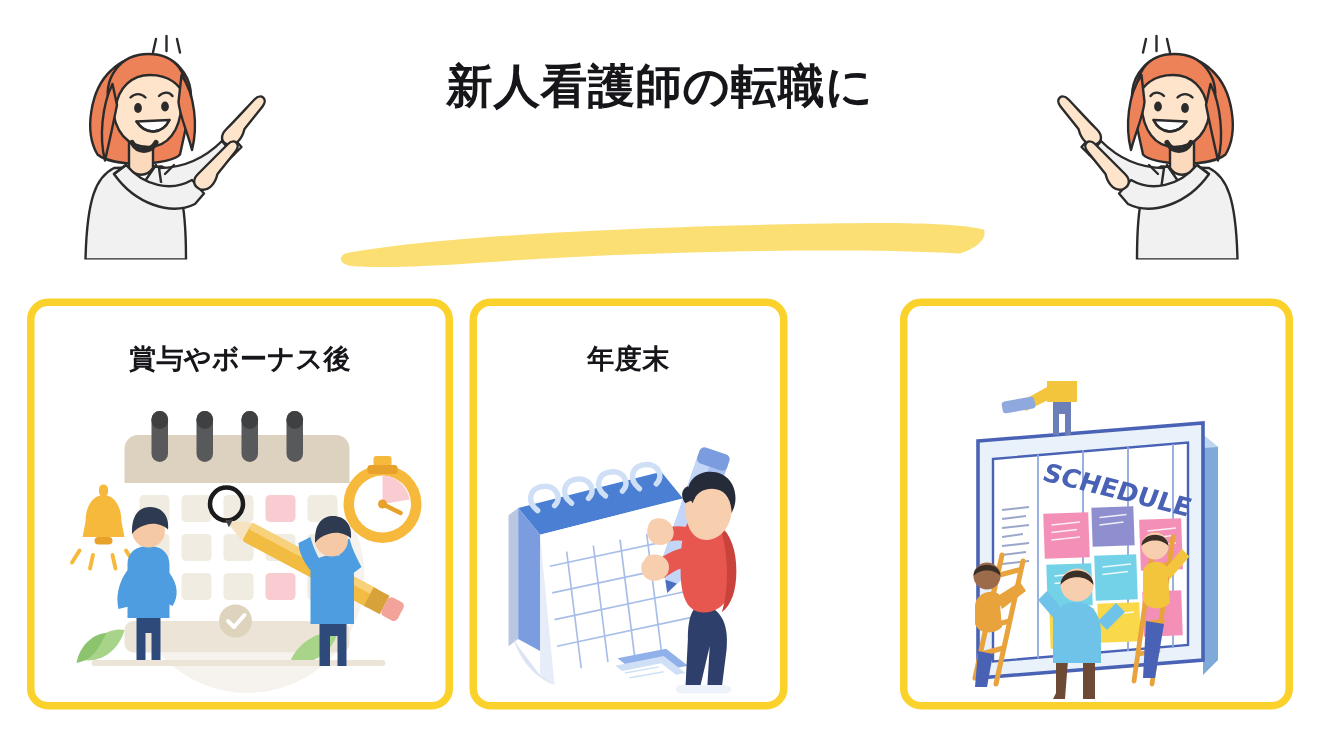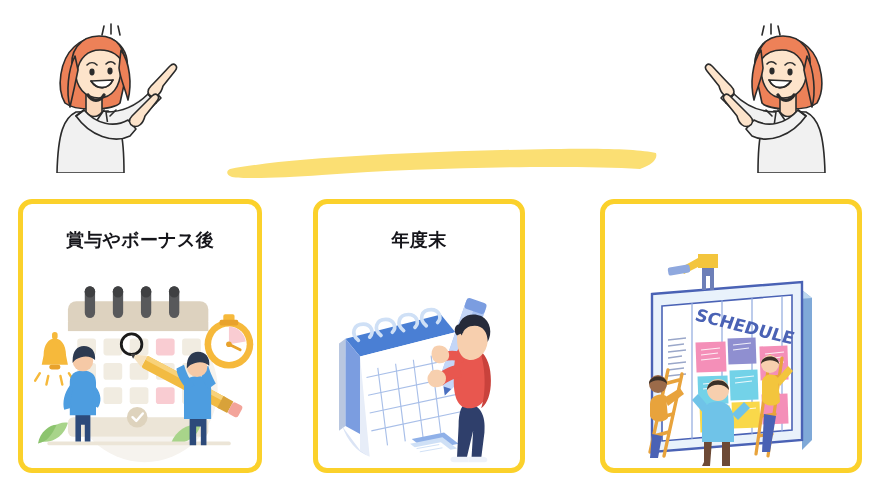--- a/index.html
+++ b/index.html
@@ -72,21 +72,21 @@
   .card {
     position: absolute;
     top: 0;
     height: 274px;
     border: 5px solid #fbd12b;
     border-radius: 14px;
     background: #ffffff;
     box-sizing: border-box;
     overflow: hidden;
   }
-  .card-1 { left: 18px;  width: 244px; }
+  .card-1 { left: 18px;  width: 284px; }
   .card-2 { left: 313px; width: 212px; }
   .card-3 { left: 600px; width: 262px; }
 
   .card-title {
     font-family: "DejaVu Sans", "Liberation Sans", sans-serif;
     font-weight: bold;
     color: #15151a;
     text-align: center;
     letter-spacing: 0.3px;
   }
@@ -157,20 +157,21 @@
 
           <path d="M112 108 C120 100 128 92 132 88 C136 84 141 88 137 93 L125 108 C123 116 118 120 113 118 C109 116 108 112 112 108 Z" fill="#fde4cb"></path>
 
           <path d="M56 108 L64 102"></path>
             <path d="M90 108 L96 102"></path>
         </g>
       </svg>
     </div>
 
     <div class="title-block">
+      <div class="title-line">新人看護師の転職に</div>
     </div>
 
     <div class="underline-wrap">
       <svg viewBox="0 0 440 40" width="440" height="40" aria-hidden="true">
         <path d="M8 26 C70 14 210 8 330 6 C380 5 418 6 434 10 C436 16 430 22 418 26 C350 22 210 24 100 32 C60 35 22 36 10 34 C4 32 4 28 8 26 Z" fill="#fbdf73"></path>
       </svg>
     </div>
 
     <div class="mascot mascot-right">
       <svg viewBox="0 0 170 165" width="170" height="165" aria-hidden="true">

